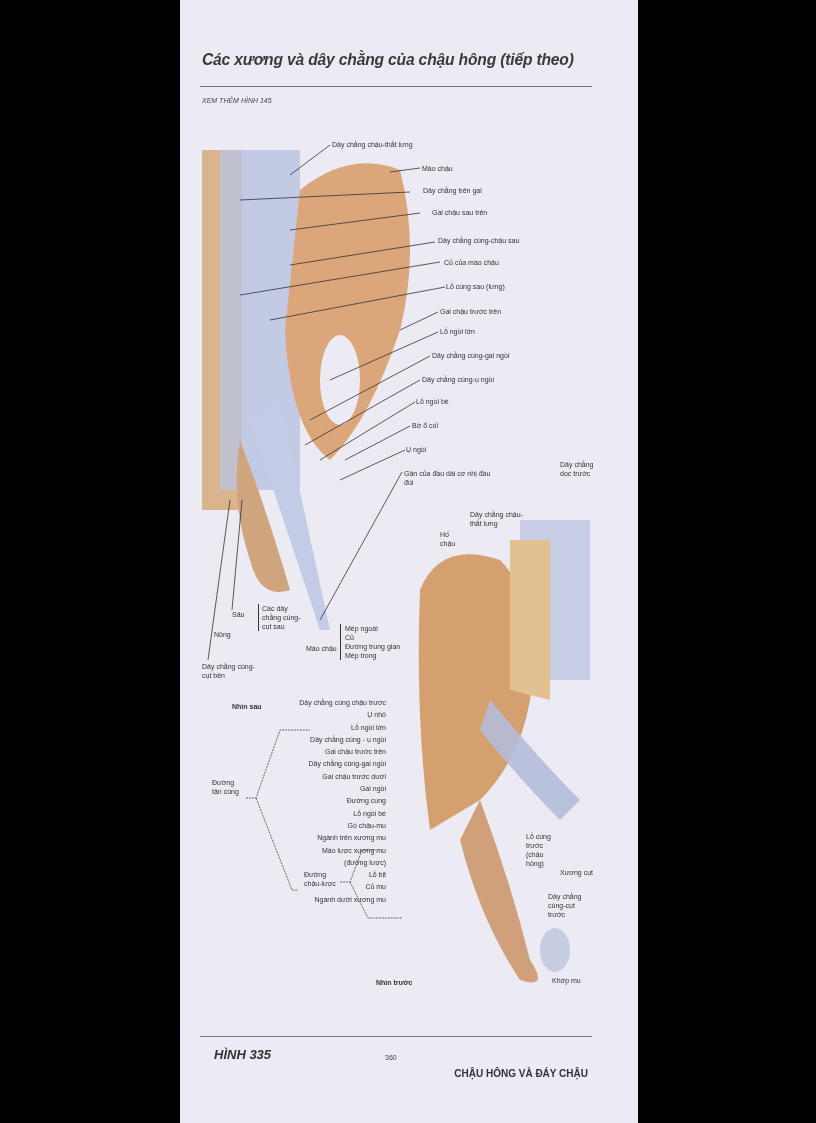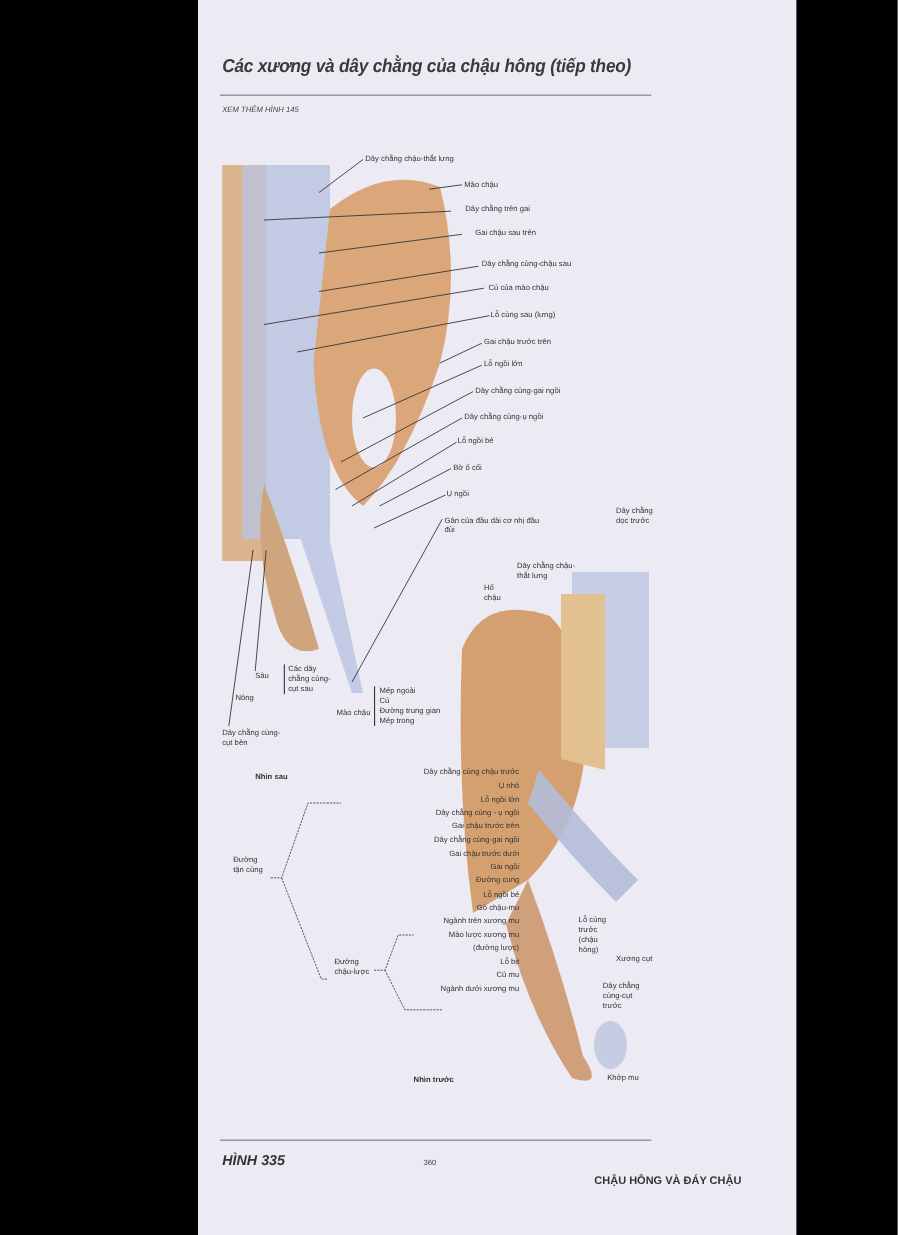--- a/index.html
+++ b/index.html
@@ -1,24 +1,24 @@
 <!DOCTYPE html>
 <html><head>
 <meta charset="utf-8">
 <style>
   html,body{margin:0;padding:0;}
   body{width:816px;height:1123px;background:#000;position:relative;overflow:hidden;font-family:"Liberation Sans",sans-serif;}
-  .page{position:absolute;left:180px;top:0;width:544px;height:1123px;background:#eceaf3;}
+  .page{position:absolute;left:180px;top:0;width:458px;height:1123px;background:#eceaf3;}
   .title{position:absolute;left:22px;top:50px;font-size:17px;font-weight:bold;font-style:italic;color:#3a3a3a;letter-spacing:-0.2px;transform:scaleX(0.92);transform-origin:left;}
   .rule-top{position:absolute;left:20px;top:86px;width:392px;height:1px;background:#777;}
   .see{position:absolute;left:22px;top:97px;font-size:7px;font-style:italic;color:#444;}
   .lbl{position:absolute;font-size:7px;color:#333;white-space:nowrap;line-height:9px;}
   .lbl.b{font-weight:bold;}
   .rule-bot{position:absolute;left:20px;top:1036px;width:392px;height:1px;background:#777;}
-  .fig{position:absolute;left:22px;top:1047px;font-size:13px;font-weight:bold;font-style:italic;color:#333;}
+  .fig{position:absolute;left:34px;top:1047px;font-size:13px;font-weight:bold;font-style:italic;color:#333;}
   .pno{position:absolute;left:205px;top:1054px;font-size:7px;color:#444;}
   .sect{position:absolute;right:50px;top:1068px;font-size:10px;font-weight:bold;color:#333;}
   svg.art{position:absolute;left:0;top:0;}
 </style>
 </head>
 <body>
 
 <div class="page">
   <div class="title">Các xương và dây chằng của chậu hông (tiếp theo)</div>
   <div class="rule-top"></div>

